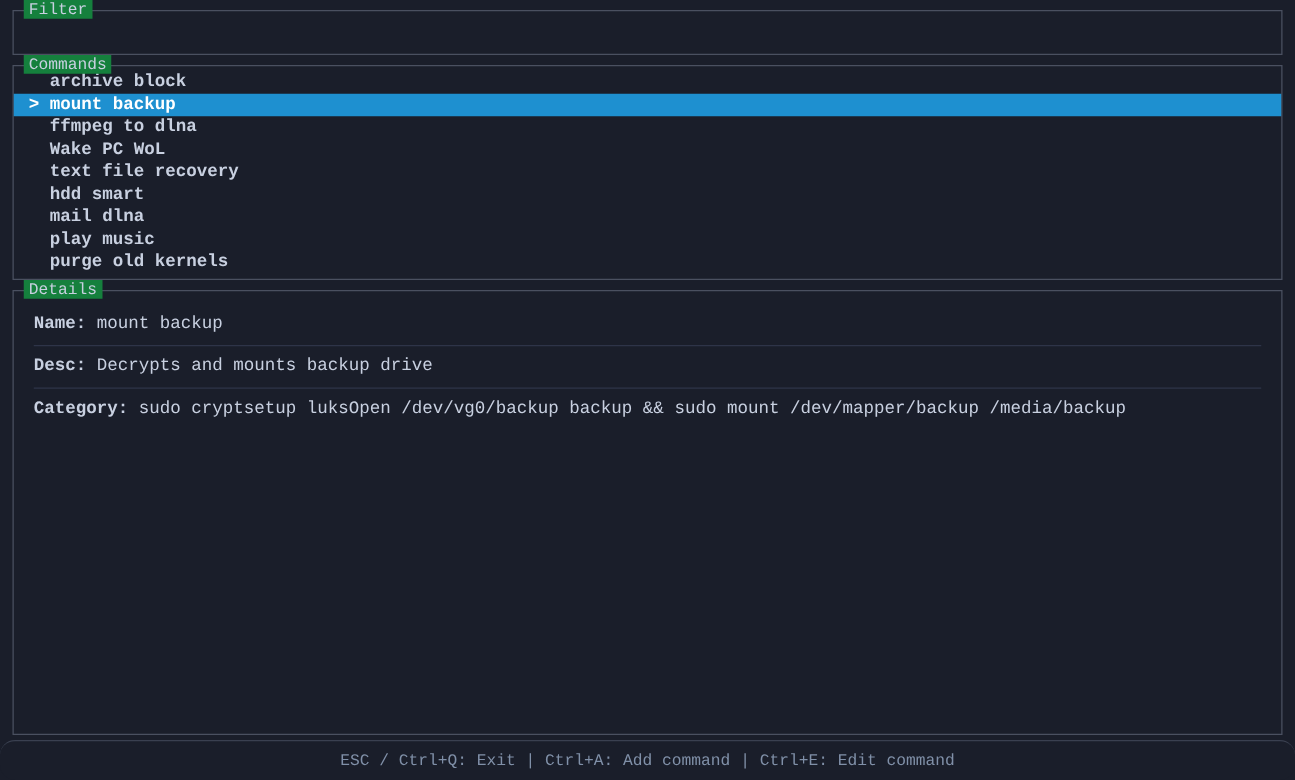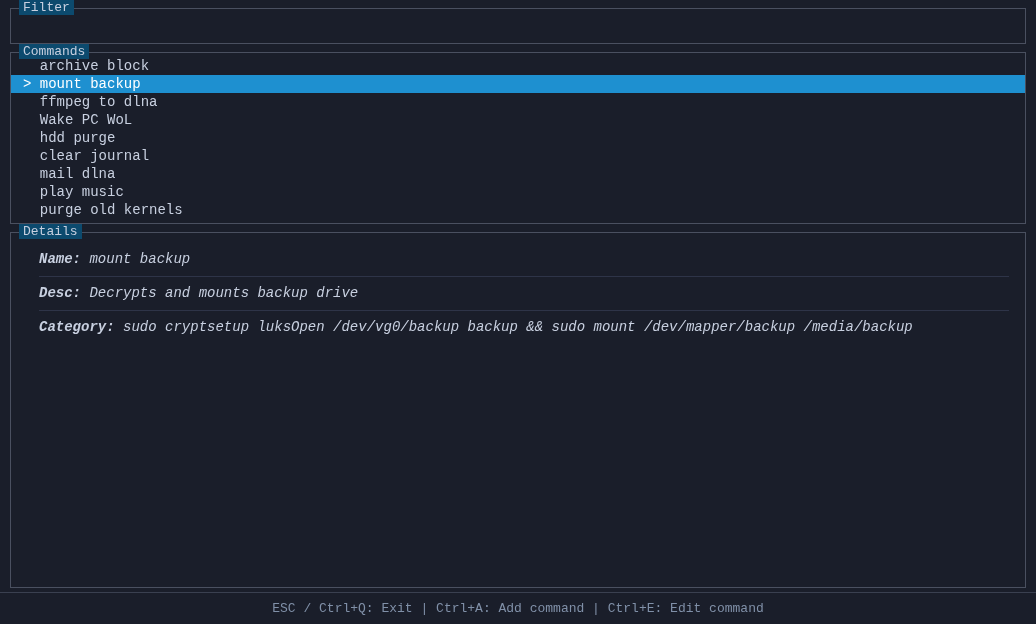--- a/index.html
+++ b/index.html
@@ -23,21 +23,21 @@
     .section {
       border: 1px solid #4a5060;
       margin: 8px 10px 0 10px;
       position: relative;
     }
 
     .section-label {
       position: absolute;
       top: -9px;
       left: 8px;
-      background: #0c4a6e;
+      background: #15803d;
       padding: 0 4px;
       font-size: 13px;
       color: #c8d0e0;
     }
 
     
     .filter-section {
       min-height: 36px;
     }
 
@@ -60,45 +60,44 @@
     .commands-list {
       padding: 4px 0;
       list-style: none;
     }
 
     .commands-list li {
       padding: 1px 12px;
       cursor: pointer;
       white-space: pre;
       color: #c8d0e0;
+      font-weight: bold;
     }
 
     .commands-list li.selected {
       background-color: #1e90d0;
       color: #ffffff;
     }
 
     .commands-list li.selected::before {
       content: '> ';
     }
 
     .commands-list li:not(.selected)::before {
       content: '  ';
     }
 
     
     .details-section {
       flex: 1;
       margin-bottom: 4px;
-      padding-left: 12px;
     }
 
     .details-content {
       padding: 10px 16px;
-      font-style: italic;
     }
 
     .detail-row {
       padding: 6px 0;
       border-bottom: 1px solid #2e3448;
       line-height: 1.5;
     }
 
     .detail-row:last-child {
       border-bottom: none;
@@ -115,39 +114,40 @@
 
     
     .footer {
       background: #1a1e2a;
       border-top: 1px solid #3a4050;
       padding: 8px 0;
       text-align: center;
       color: #8090a8;
       font-size: 13px;
       margin-top: auto;
+      border-radius: 12px;
     }
   </style>
 </head>
 <body>
 
 <div class="section filter-section">
   <span class="section-label">Filter</span>
   <input class="filter-input" type="text" placeholder="" style="">
 </div>
 
 <div class="section commands-section">
   <span class="section-label">Commands</span>
   <ul class="commands-list" id="commands-list">
   <li>archive block</li>
       <li class="selected">mount backup</li>
       <li>ffmpeg to dlna</li>
       <li>Wake PC WoL</li>
-      <li>hdd purge</li>
-      <li>clear journal</li>
+      <li>text file recovery</li>
+      <li>hdd smart</li>
       <li>mail dlna</li>
       <li>play music</li>
       <li>purge old kernels</li>
     </ul>
 </div>
 
 <div class="section details-section">
   <span class="section-label">Details</span>
   <div class="details-content">
     <div class="detail-row">

